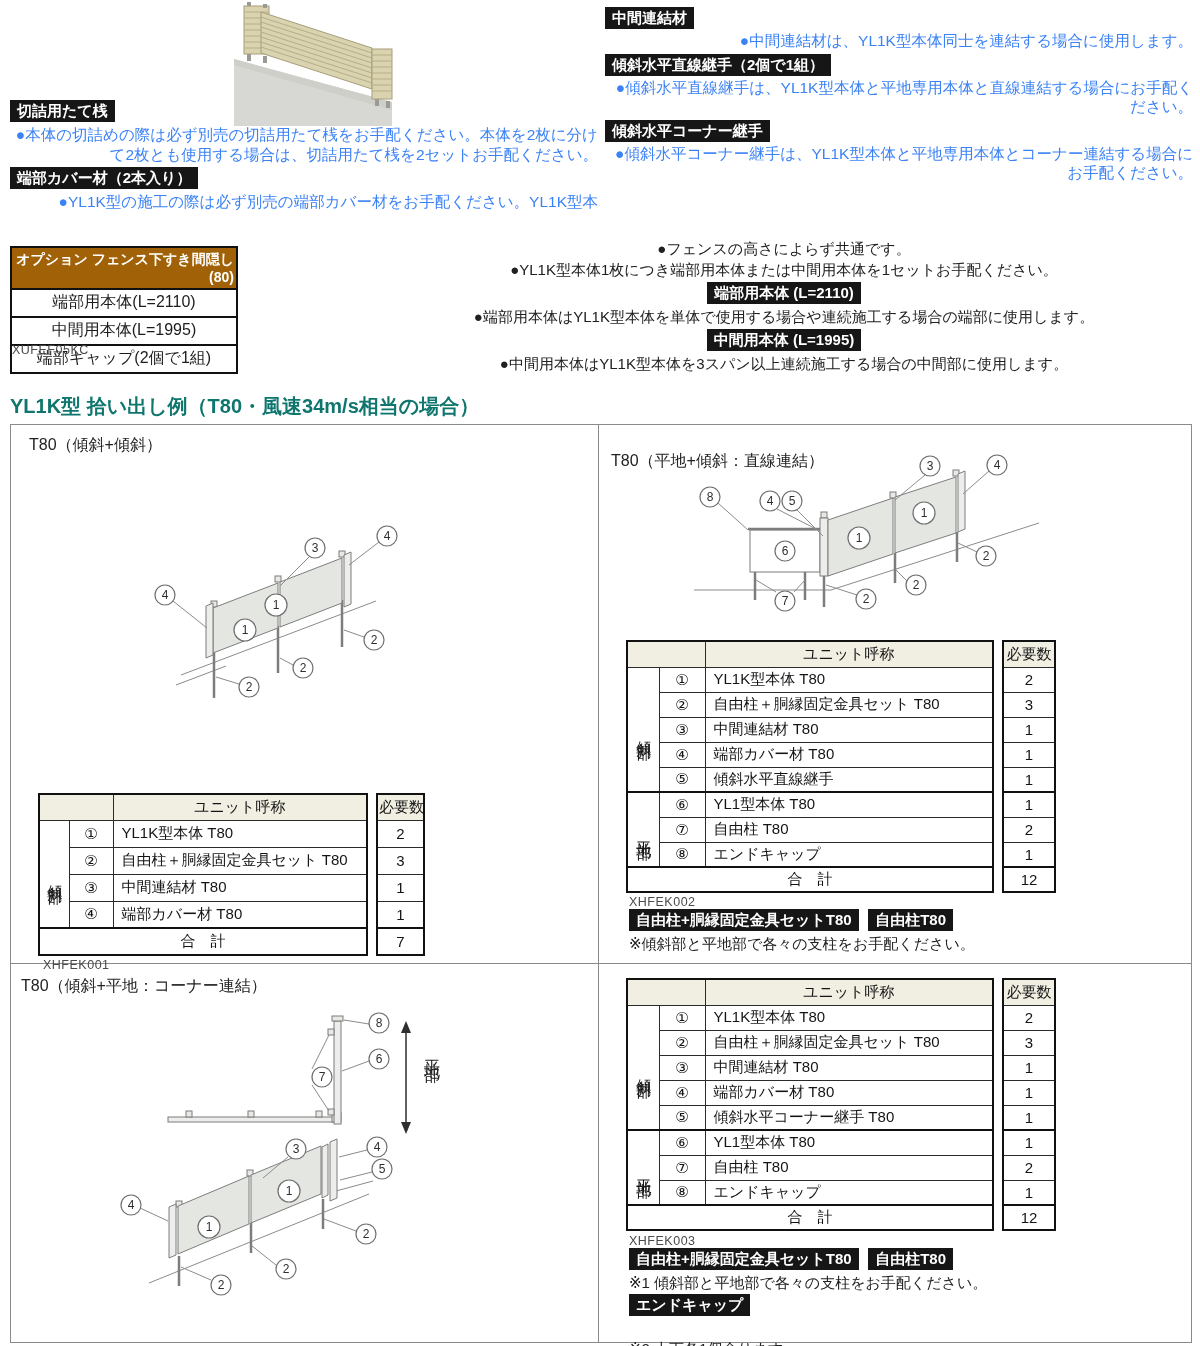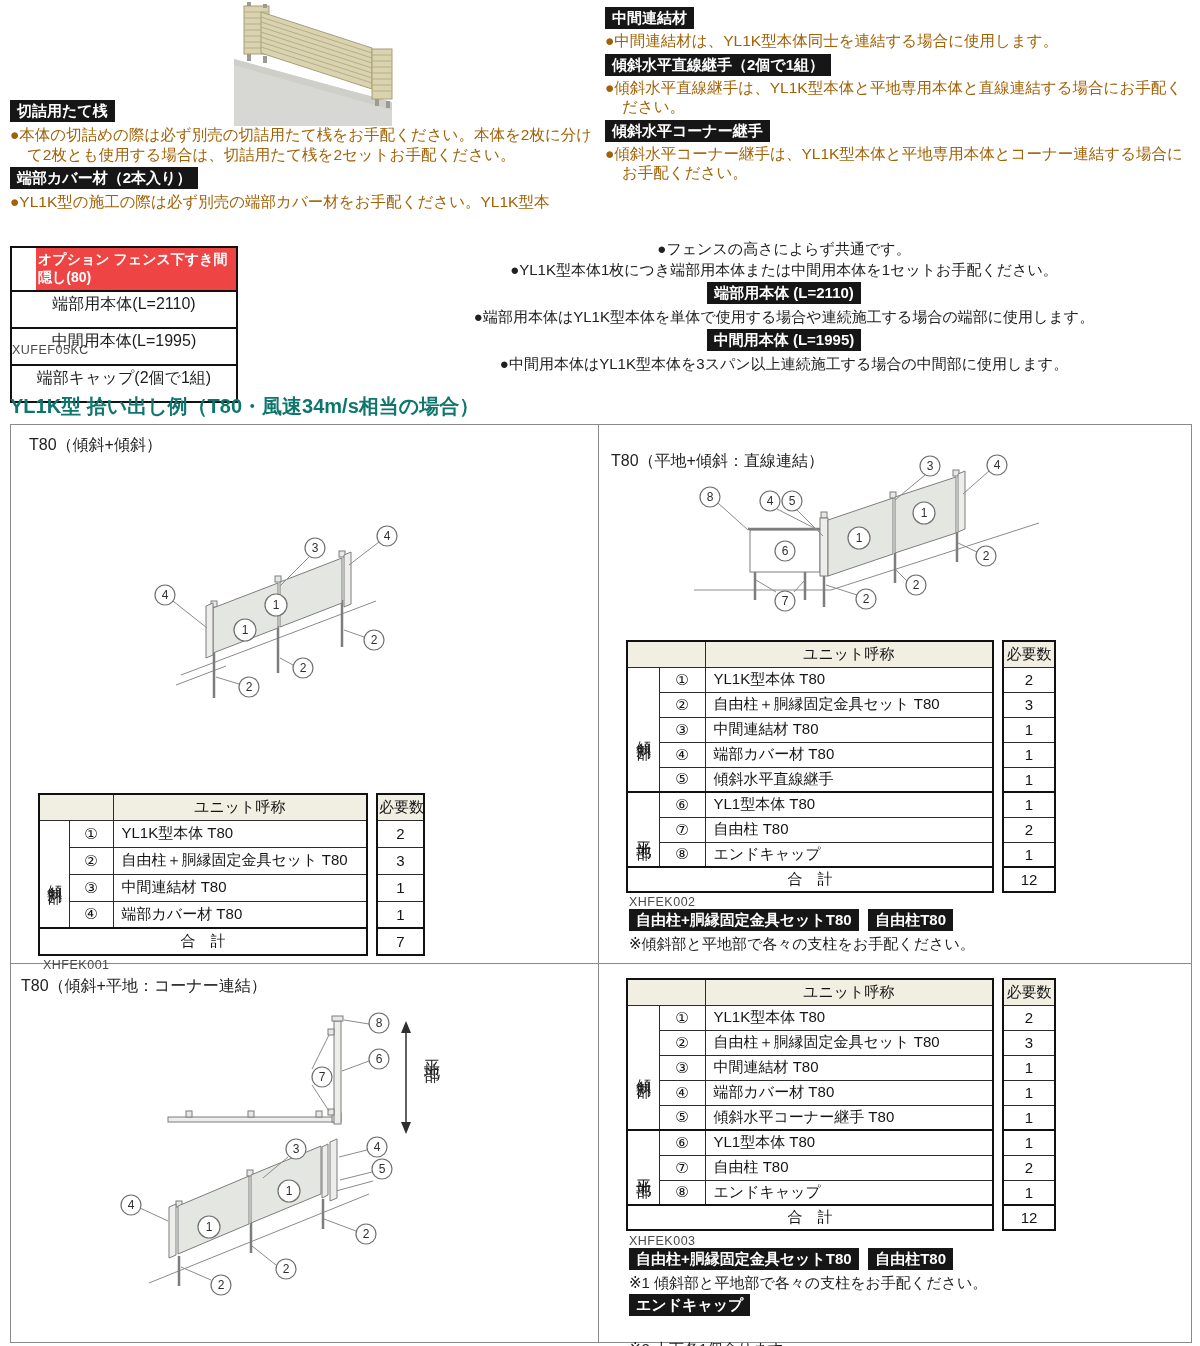--- a/index.html
+++ b/index.html
@@ -3,28 +3,28 @@
 <meta charset="utf-8">
 <style>
   html,body{margin:0;padding:0;background:#fff;}
   body{font-family:"Liberation Sans","DejaVu Sans",sans-serif;color:#1c1c1c;}
   #page{position:relative;width:1200px;height:1346px;background:#fff;overflow:hidden;}
   .abs{position:absolute;}
   
   .tag{display:inline-block;background:#161616;color:#fff;font-weight:bold;
        font-size:15px;line-height:19px;padding:1px 7px 2px 7px;white-space:nowrap;}
   
-  .b{font-size:15.5px;line-height:19.5px;padding-left:17px;text-indent:-17px;color:#a16207;}
+  .b{font-size:15.5px;line-height:19.5px;padding-left:17px;text-indent:-17px;color:#3b82f6;text-align:right;}
   .cont{font-size:15.5px;line-height:19.5px;padding-left:12px;color:#202020;}
   .code{font-size:12.5px;color:#4a4a4a;letter-spacing:.5px;}
   
   .optbox{width:224px;border:2px solid #111;}
-  .optbox .oh{background:#ef4444;color:#fff;font-weight:bold;font-size:14px;
-              text-align:left;padding:3px 2px;margin-left:24px;}
-  .optbox .or{border-top:2px solid #111;font-size:16px;text-align:center;padding:2px 0 12px 0;}
+  .optbox .oh{background:#a16207;color:#fff;font-weight:bold;font-size:14px;
+              text-align:right;padding:3px 2px;}
+  .optbox .or{border-top:2px solid #111;font-size:16px;text-align:center;padding:2px 0 3px 0;}
   
   .sect{font-size:20px;font-weight:bold;color:#0f766e;}
   
   #frame{position:absolute;left:10px;top:424px;width:1180px;height:917px;
          border:1px solid #8a8a8a;}
   #vdiv{position:absolute;left:587px;top:0;width:1px;height:100%;background:#8a8a8a;}
   #hdiv{position:absolute;left:0;top:538px;width:100%;height:1px;background:#8a8a8a;}
   .quad{position:absolute;}
   .qtitle{font-size:16px;color:#222;}
   

